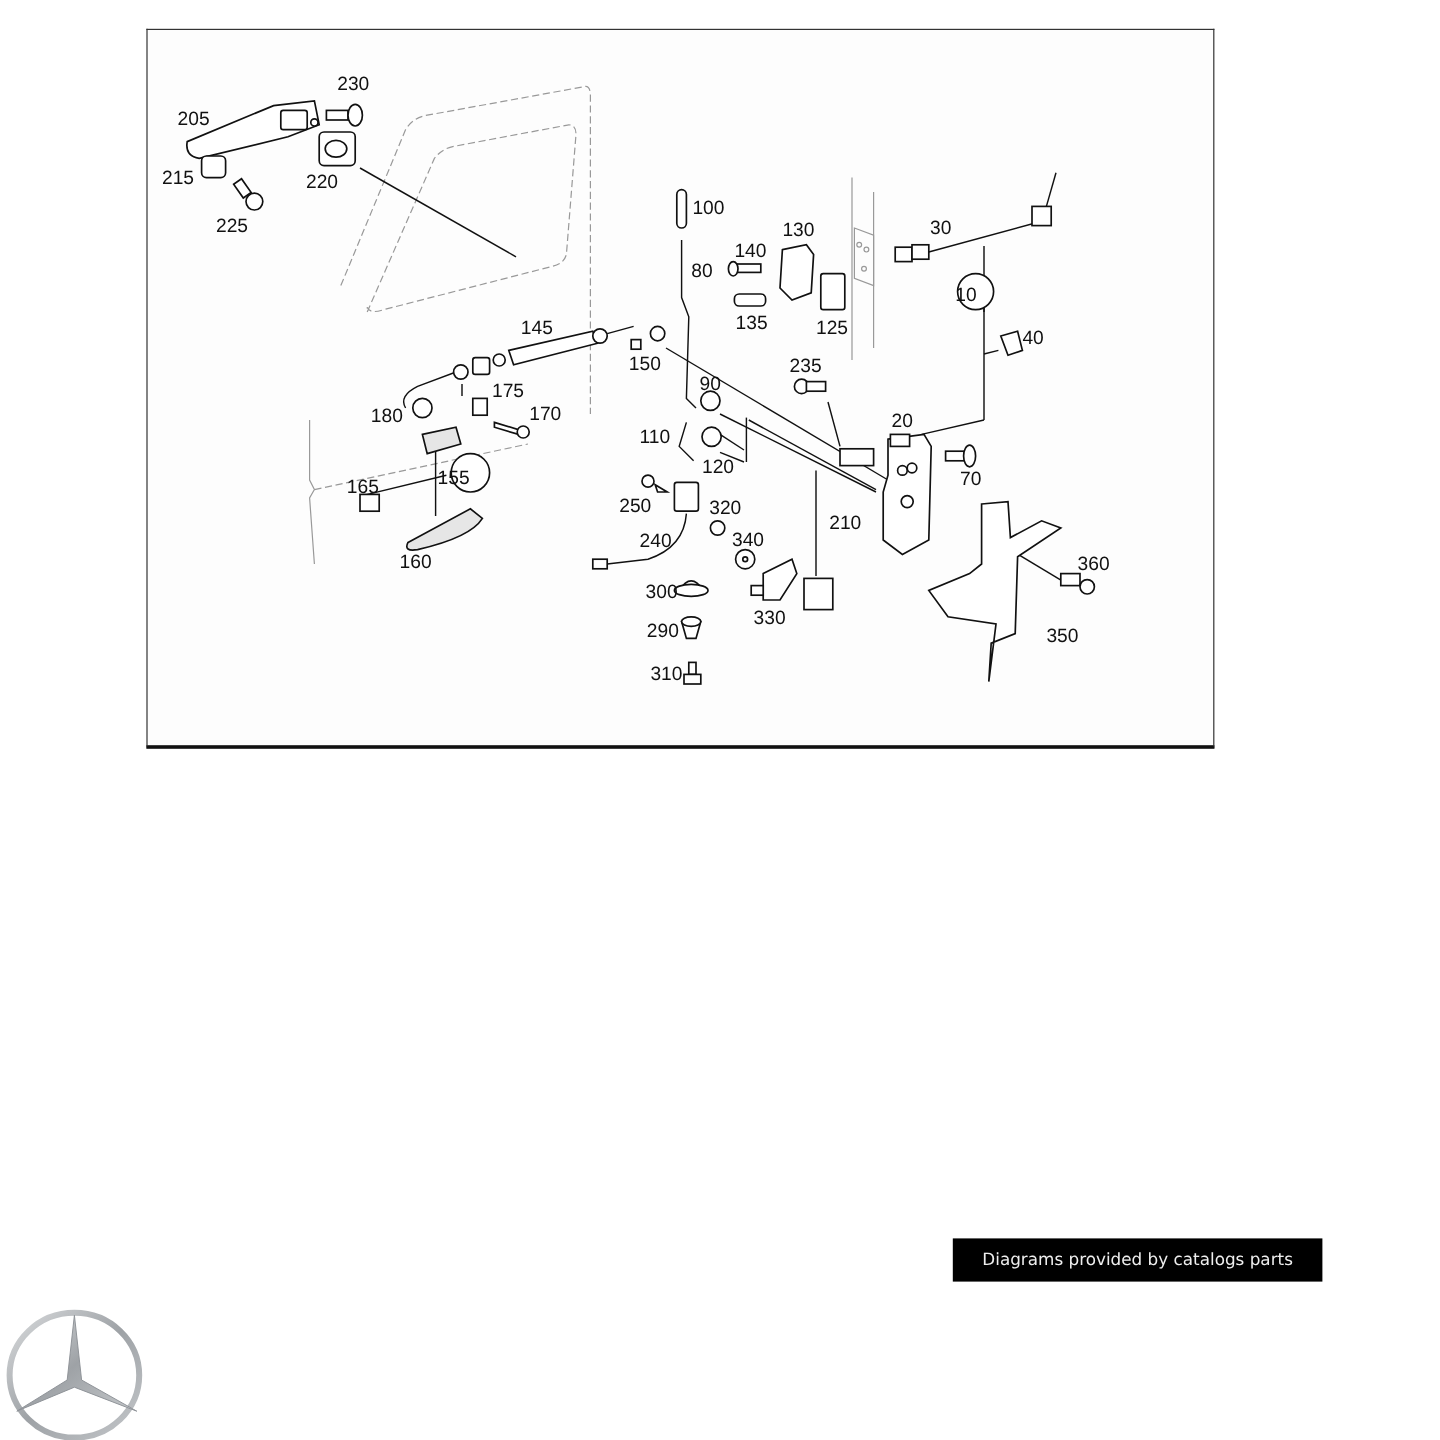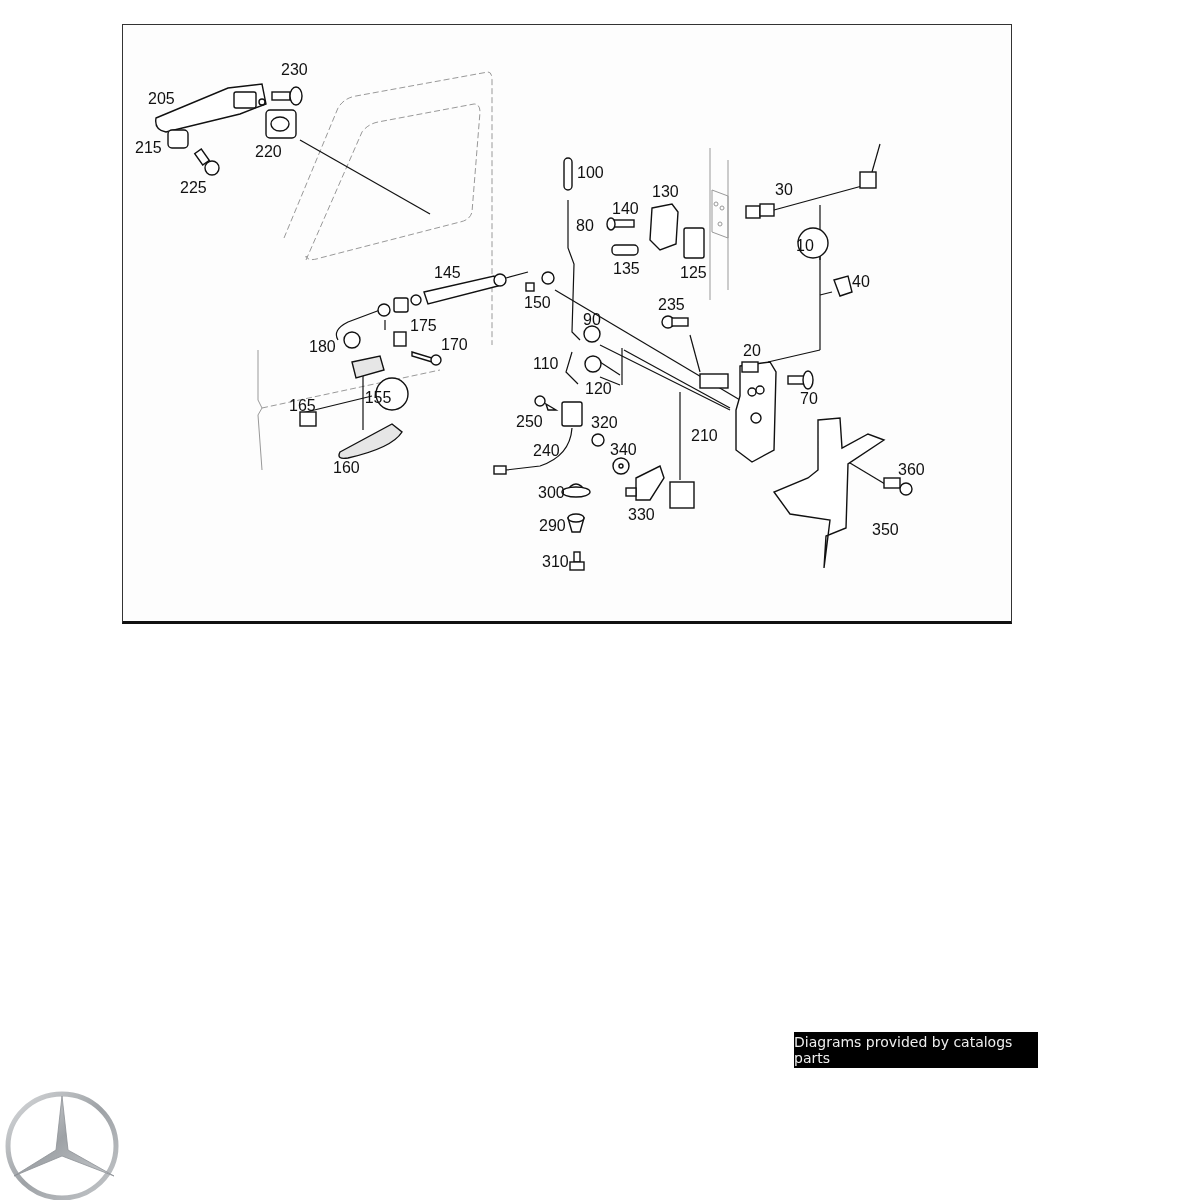--- a/index.html
+++ b/index.html
@@ -5,21 +5,21 @@
     html, body { margin: 0; padding: 0; background: #ffffff; }
     body { width: 1200px; height: 1200px; position: relative; overflow: hidden; font-family: "Liberation Sans", sans-serif; }
     .frame { position: absolute; left: 122px; top: 24px; width: 890px; height: 600px; border: 1px solid #333; border-bottom: 3px solid #111; background: #fdfdfd; box-sizing: border-box; }
     .diagram-svg { position: absolute; left: 0; top: 0; width: 1200px; height: 640px; }
     .callout { font-family: "Liberation Sans", sans-serif; font-size: 16px; fill: #111; }
     .part { fill: #fff; stroke: #111; stroke-width: 1.4; }
     .part-grey { fill: #e6e6e6; stroke: #111; stroke-width: 1.4; }
     .leader { stroke: #111; stroke-width: 1.2; fill: none; }
     .door { stroke: #999; stroke-width: 1; fill: none; stroke-dasharray: 6 3; }
     .door-solid { stroke: #999; stroke-width: 1; fill: none; }
-    .credit { position: absolute; left: 794px; top: 1032px; width: 244px; height: 36px; background: #000; color: #eee; font-family: "DejaVu Sans", sans-serif; font-size: 14px; display: flex; align-items: center; justify-content: center; }
+    .credit { position: absolute; left: 794px; top: 1032px; width: 308px; height: 36px; background: #000; color: #eee; font-family: "DejaVu Sans", sans-serif; font-size: 14px; display: flex; align-items: center; justify-content: center; }
     .footer { position: absolute; left: 0; top: 1080px; width: 1200px; height: 120px; }
     .logo { position: absolute; left: 2px; top: 10px; width: 120px; height: 110px; }
   </style>
 </head>
 <body>
 
 <div class="frame"></div>
 
 <svg class="diagram-svg" viewBox="0 0 1200 640" xmlns="http://www.w3.org/2000/svg">
 

